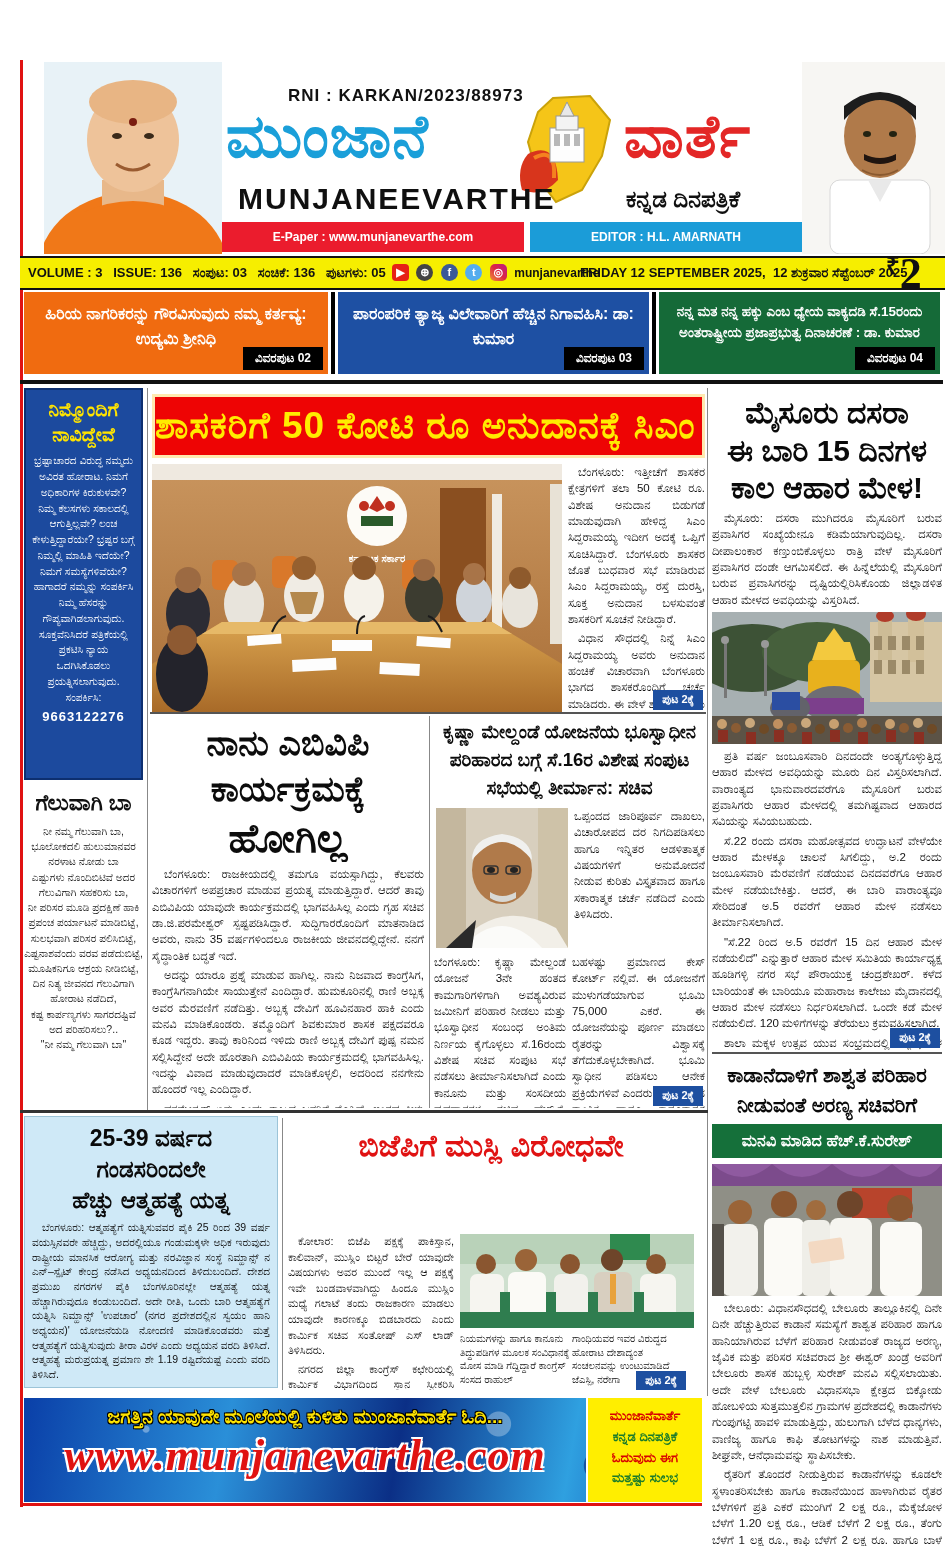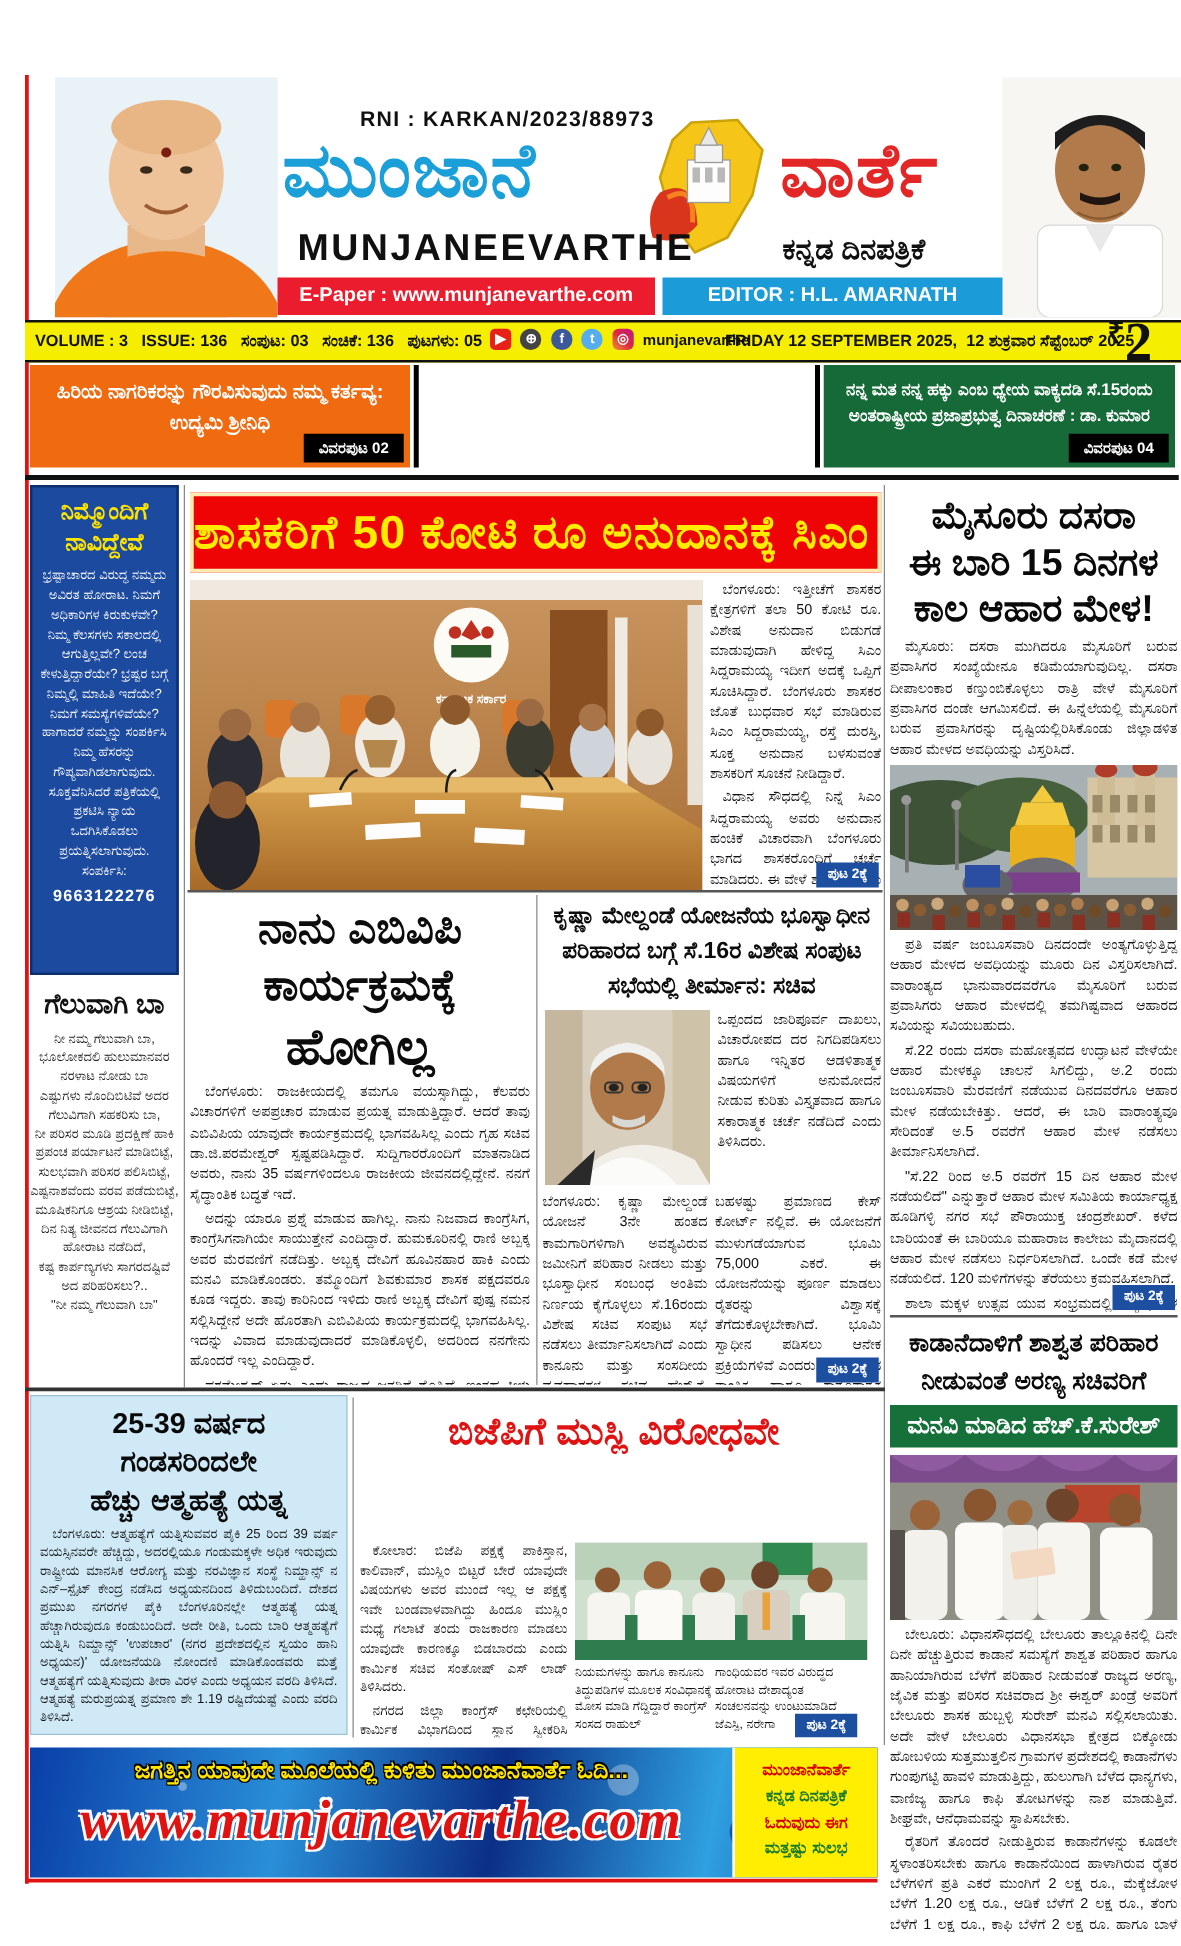--- a/index.html
+++ b/index.html
@@ -11,35 +11,35 @@
   .ctr{text-align:center;}
   .b{font-weight:bold;}
   .body-txt{font-size:11.5px;line-height:1.42;color:#111;}
   .pre{white-space:pre-line;}
   .cont-tag{position:absolute;right:2px;bottom:2px;background:#1d4fa0;color:#fff;
             font-size:11px;font-weight:bold;padding:2px 9px;}
   .vline{background:#444;}
   .hline{background:#111;}
   
   .kn-logo{font-weight:bold;letter-spacing:1px;}
-  .bar{color:#fff;font-weight:bold;font-size:16px;line-height:30px;text-align:center;}
+  .bar{color:#fff;font-weight:bold;font-size:12px;line-height:30px;text-align:center;}
   
   .teaser{color:#fff;font-weight:bold;font-size:16px;line-height:1.55;text-align:center;
           padding:10px 10px 0 10px;box-sizing:border-box;}
   .teaser .tag{position:absolute;right:5px;bottom:4px;background:#000;color:#fff;
                font-size:12px;font-weight:bold;padding:2px 12px;}
   
   #infobar{background:#f6ee00;border-top:2px solid #111;border-bottom:2px solid #111;}
   .ib-txt{font-size:13px;font-weight:bold;color:#111;white-space:nowrap;}
   .sicon{display:inline-block;width:17px;height:17px;border-radius:4px;vertical-align:middle;
          margin-right:3px;color:#fff;font-size:11px;font-weight:bold;text-align:center;line-height:17px;}
   .headline-red{background:#ee0404;border:3px solid #ffe9b0;box-sizing:border-box;}
   .headline-red span{color:#ffec00;font-weight:bold;font-size:37px;letter-spacing:1px;}
   .photo{background:#ddd;}
-  .green-band{background:#15703a;color:#fff;font-weight:bold;font-size:19px;
+  .green-band{background:#15703a;color:#fff;font-weight:bold;font-size:16px;
               line-height:34px;text-align:center;}
 </style>
 </head>
 <body>
 
 <div id="page">
 
   <div class="abs" style="left:20px;top:60px;width:3px;height:1447px;background:#e01212;"></div>
   <div class="abs" style="left:20px;top:1503px;width:682px;height:3px;background:#e01212;"></div>
 
@@ -121,20 +121,24 @@
     <div class="abs" style="left:866px;top:-10px;color:#111;">
       <span class="b" style="font-size:24px;vertical-align:top;">₹</span><span class="b" style="font-size:44px;font-family:'Liberation Serif',serif;">2</span>
     </div>
   </div>
 
   <div class="abs teaser clip" style="left:24px;top:292px;width:304px;height:82px;background:#f06b10;">
     <span>ಹಿರಿಯ ನಾಗರಿಕರನ್ನು ಗೌರವಿಸುವುದು ನಮ್ಮ ಕರ್ತವ್ಯ: ಉದ್ಯಮಿ ಶ್ರೀನಿಧಿ</span>
     <span class="tag">ವಿವರಪುಟ 02</span>
   </div>
   <div class="abs vline" style="left:331px;top:292px;width:4px;height:82px;background:#000;"></div>
+  <div class="abs teaser clip" style="left:338px;top:292px;width:311px;height:82px;background:#1e50a3;">
+    <span>ಪಾರಂಪರಿಕ ತ್ಯಾಜ್ಯ ವಿಲೇವಾರಿಗೆ ಹೆಚ್ಚಿನ ನಿಗಾವಹಿಸಿ: ಡಾ: ಕುಮಾರ</span>
+    <span class="tag">ವಿವರಪುಟ 03</span>
+  </div>
   <div class="abs vline" style="left:652px;top:292px;width:4px;height:82px;background:#000;"></div>
   <div class="abs teaser clip" style="left:659px;top:292px;width:281px;height:82px;background:#156a38;font-size:13.5px;">
     <span>ನನ್ನ ಮತ ನನ್ನ ಹಕ್ಕು ಎಂಬ ಧ್ಯೇಯ ವಾಕ್ಯದಡಿ ಸೆ.15ರಂದು ಅಂತರಾಷ್ಟ್ರೀಯ ಪ್ರಜಾಪ್ರಭುತ್ವ ದಿನಾಚರಣೆ : ಡಾ. ಕುಮಾರ</span>
     <span class="tag">ವಿವರಪುಟ 04</span>
   </div>
   <div class="abs hline" style="left:20px;top:380px;width:923px;height:4px;"></div>
 
   <div class="abs vline" style="left:147px;top:388px;width:1px;height:722px;background:#888;"></div>
   <div class="abs vline" style="left:707px;top:388px;width:1px;height:1008px;background:#888;"></div>
   <div class="abs vline" style="left:429px;top:716px;width:1px;height:392px;background:#888;"></div>

